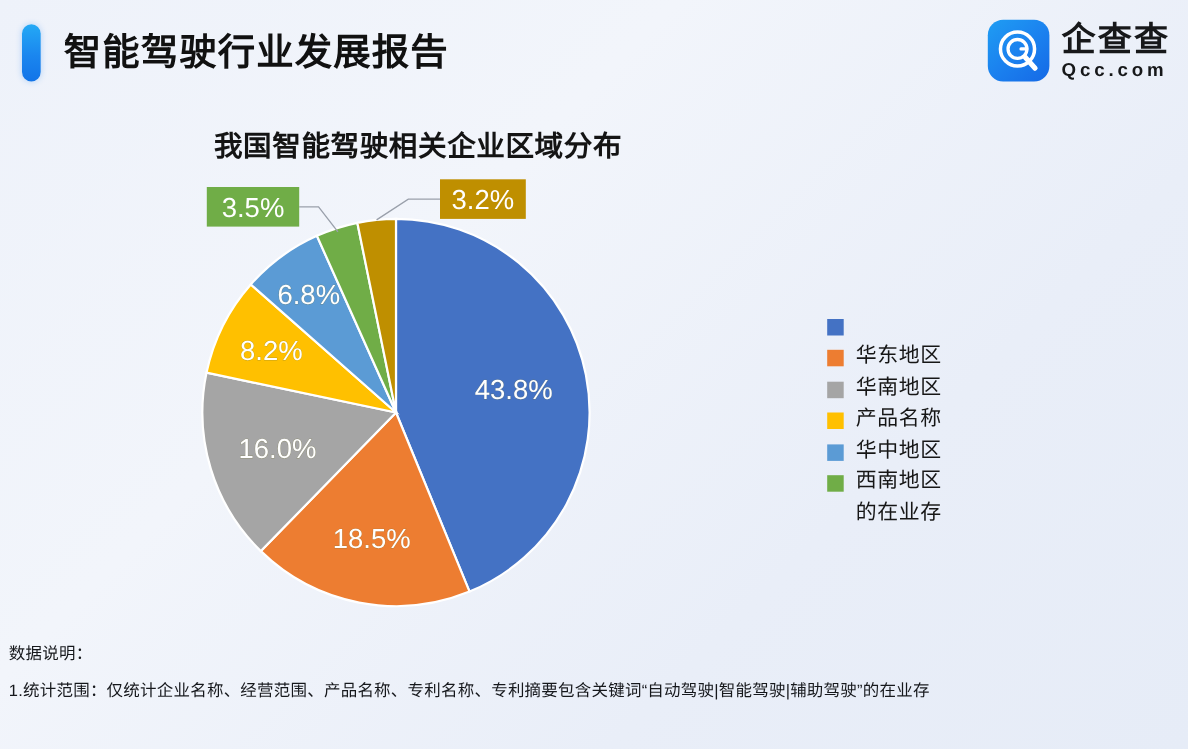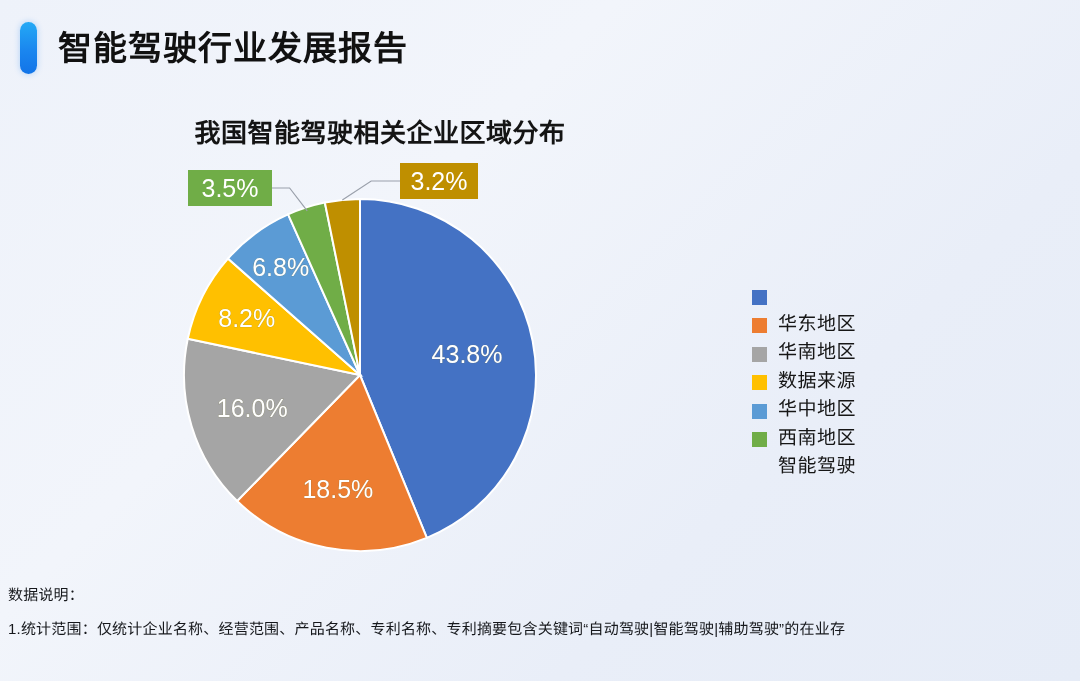--- a/index.html
+++ b/index.html
@@ -149,20 +149,37 @@
   }
   .note-line { white-space: nowrap; }
 </style>
 </head>
 <body>
 
 <div class="header">
   <div class="accent-bar"></div>
   <div class="report-title">智能驾驶行业发展报告</div>
 
+  <div class="logo">
+    <div class="logo-mark">
+      <svg width="56" height="56" viewBox="0 0 56 56" aria-hidden="true">
+        <g fill="none" stroke="#ffffff" stroke-width="3.2">
+          <circle cx="27" cy="26.5" r="15.5"></circle>
+          <circle cx="27" cy="26.5" r="8.6" stroke-width="3"></circle>
+        </g>
+        <path d="M34 34 L43 44" stroke="#ffffff" stroke-width="4.6" stroke-linecap="round" fill="none"></path>
+        <path d="M33.5 20 A8.6 8.6 0 1 0 33.5 33" stroke="#1b82ef" stroke-width="2.6" fill="none" opacity="0"></path>
+        <path d="M30.2 26.5 h5.2" stroke="#ffffff" stroke-width="3" stroke-linecap="round"></path>
+      </svg>
+    </div>
+    <div class="logo-text">
+      <div class="logo-cn">企查查</div>
+      <div class="logo-en">Qcc.com</div>
+    </div>
+  </div>
 </div>
 
 <div class="chart-title">我国智能驾驶相关企业区域分布</div>
 
 <div class="pie-wrap">
   <svg class="pie-svg" id="pie-svg" width="740" height="420" viewBox="0 0 740 420" aria-hidden="true">
       <path d="M 360 225 L 360 49 A 176 176 0 0 1 426.8411208118371 387.8135884028646 Z" fill="#4472C4" stroke="#ffffff" stroke-width="2"></path>
       <path d="M 360 225 L 426.8411208118371 387.8135884028646 A 176 176 0 0 1 237.12288625714888 351.00482101184235 Z" fill="#ED7D31" stroke="#ffffff" stroke-width="2"></path>
       <path d="M 360 225 L 237.12288625714888 351.00482101184235 A 176 176 0 0 1 187.7697608387169 188.76818085650083 Z" fill="#A5A5A5" stroke="#ffffff" stroke-width="2"></path>
       <path d="M 360 225 L 187.7697608387169 188.76818085650083 A 176 176 0 0 1 227.9804517450391 108.6091117030373 Z" fill="#FFC000" stroke="#ffffff" stroke-width="2"></path>
@@ -187,32 +204,32 @@
     <div class="legend-item">
       <span class="legend-swatch" style="background: rgb(68, 114, 196);"></span>
       <span class="legend-label">华东地区</span>
     </div>
     <div class="legend-item">
       <span class="legend-swatch" style="background: rgb(237, 125, 49);"></span>
       <span class="legend-label">华南地区</span>
     </div>
     <div class="legend-item">
       <span class="legend-swatch" style="background: rgb(165, 165, 165);"></span>
-      <span class="legend-label">数据来源</span>
+      <span class="legend-label">产品名称</span>
     </div>
     <div class="legend-item">
       <span class="legend-swatch" style="background: rgb(255, 192, 0);"></span>
       <span class="legend-label">华中地区</span>
     </div>
     <div class="legend-item">
       <span class="legend-swatch" style="background: rgb(91, 155, 213);"></span>
       <span class="legend-label">西南地区</span>
     </div>
     <div class="legend-item">
       <span class="legend-swatch" style="background: rgb(112, 173, 71);"></span>
-      <span class="legend-label">智能驾驶</span>
+      <span class="legend-label">的在业存</span>
     </div>
   </div>
 
 <div class="note">
   <div class="note-line">数据说明：</div>
   <div class="note-line">1.统计范围：仅统计企业名称、经营范围、产品名称、专利名称、专利摘要包含关键词“自动驾驶|智能驾驶|辅助驾驶”的在业存</div>
 </div>
 
 </body></html>

